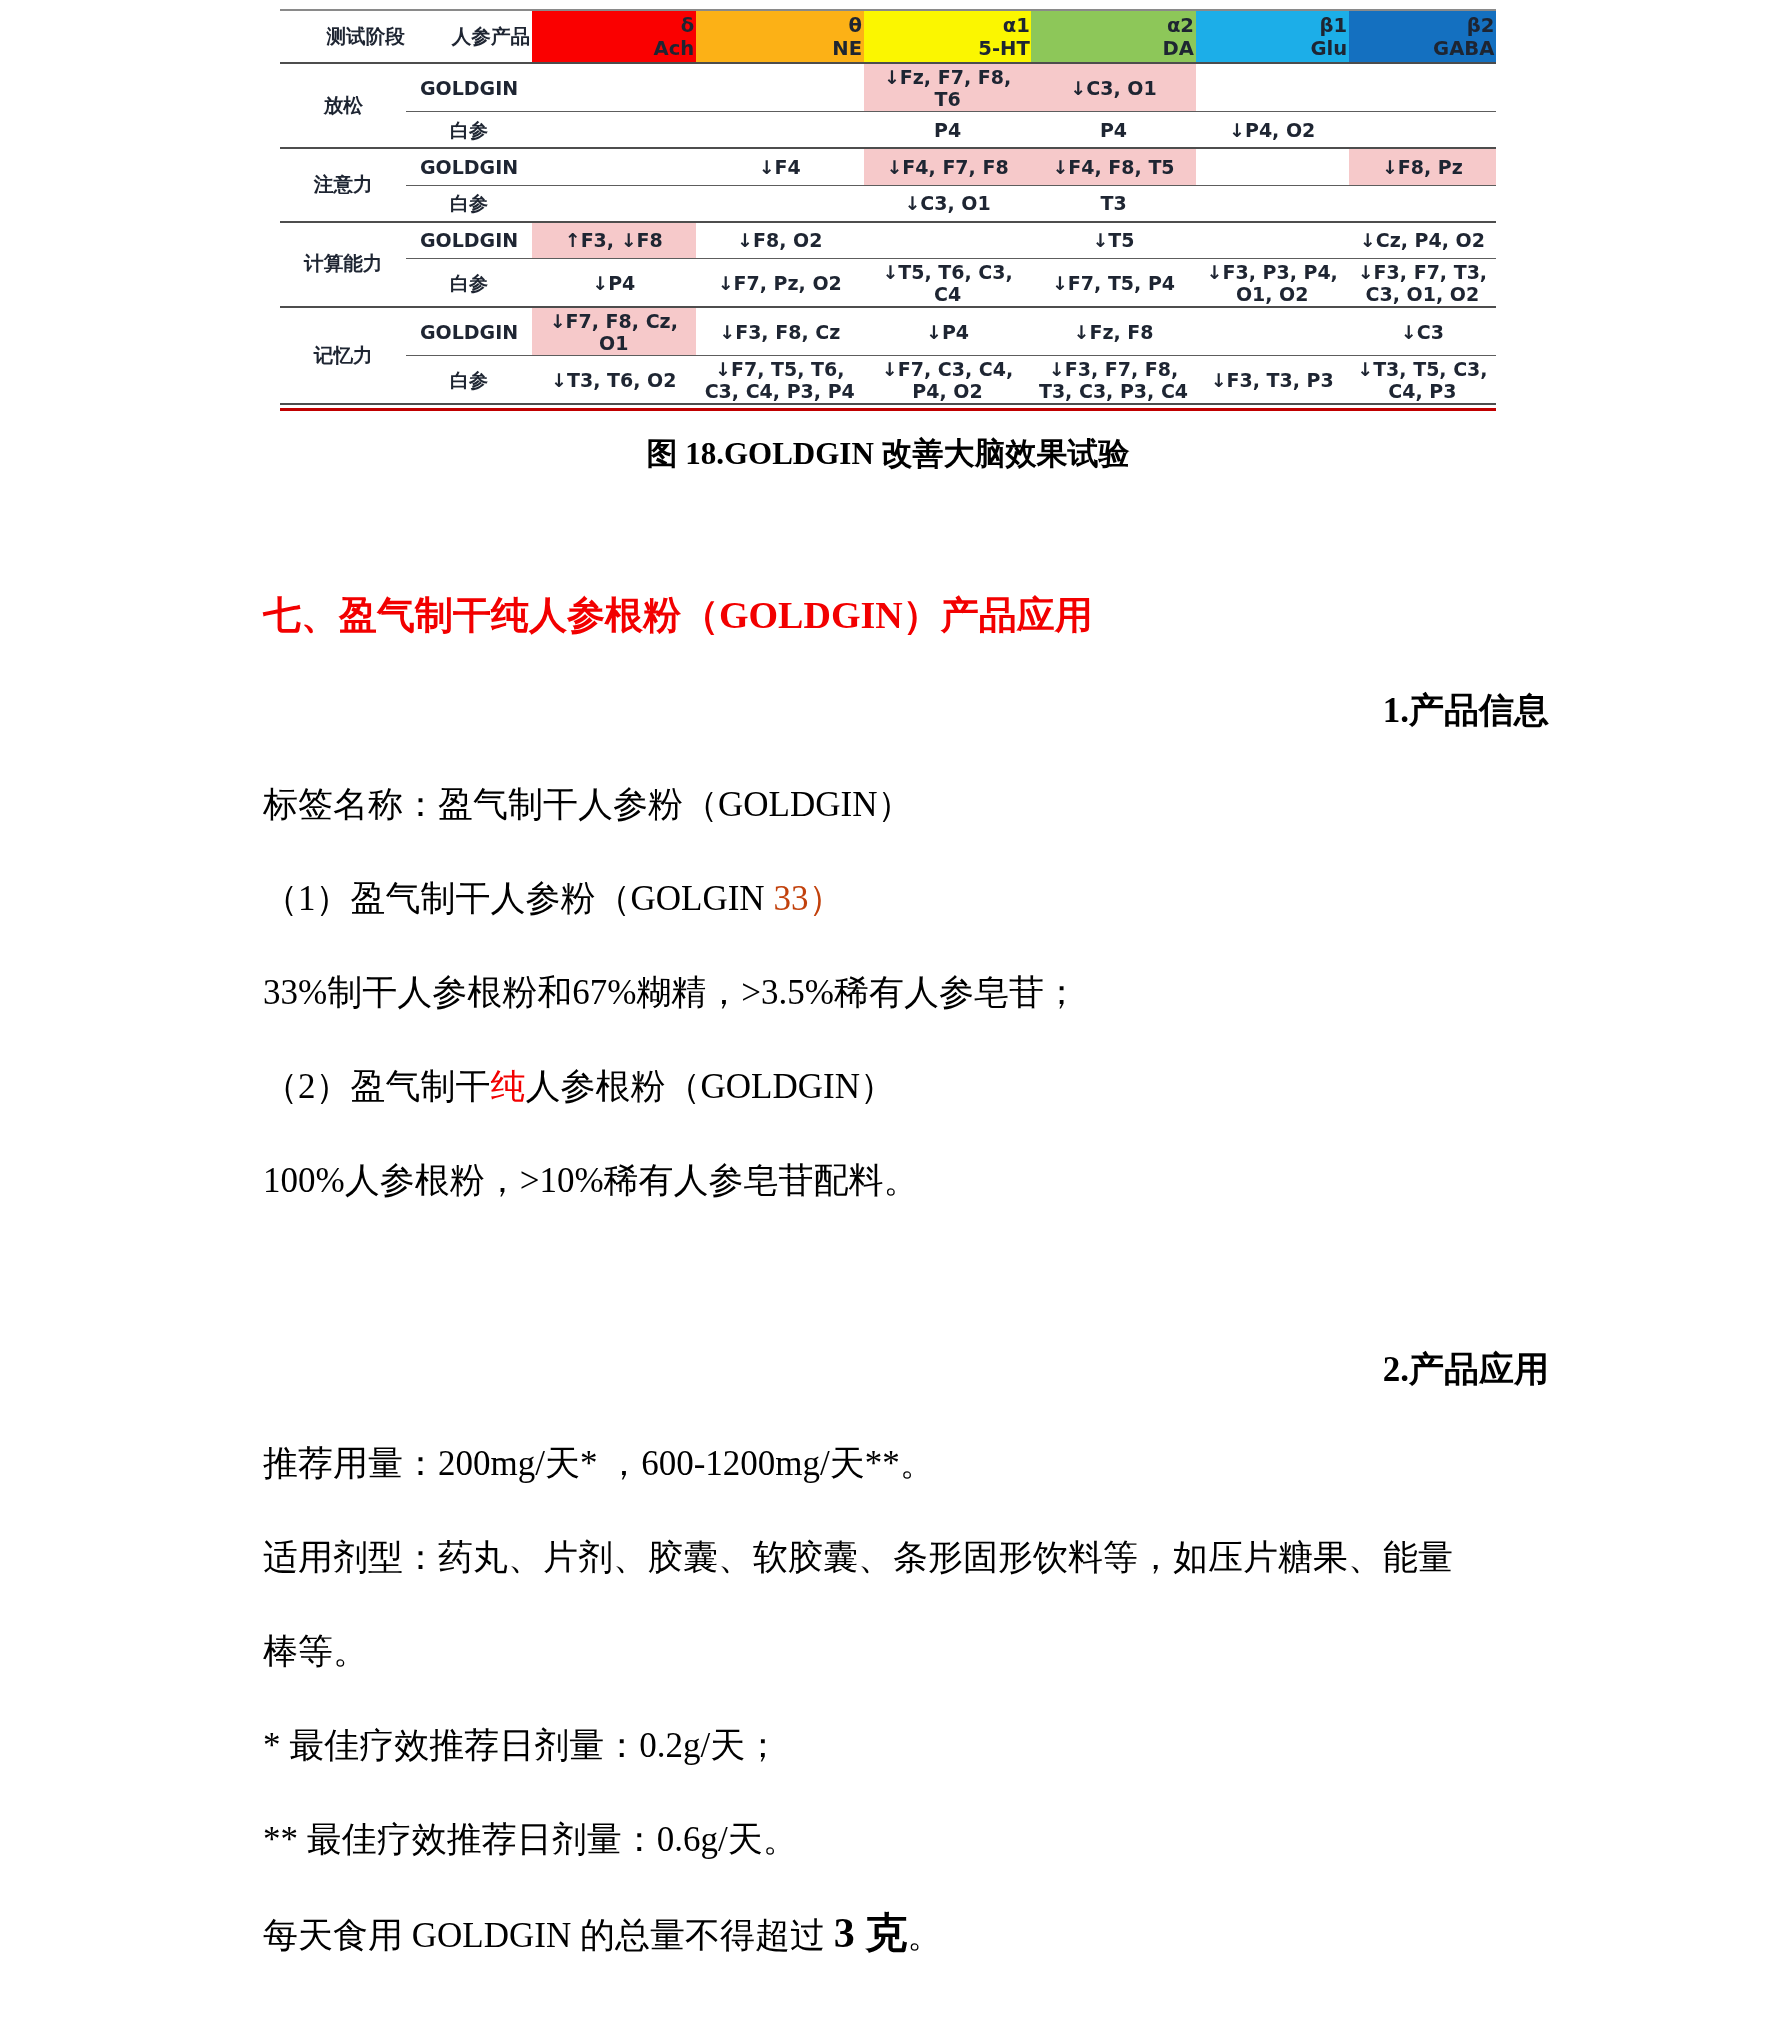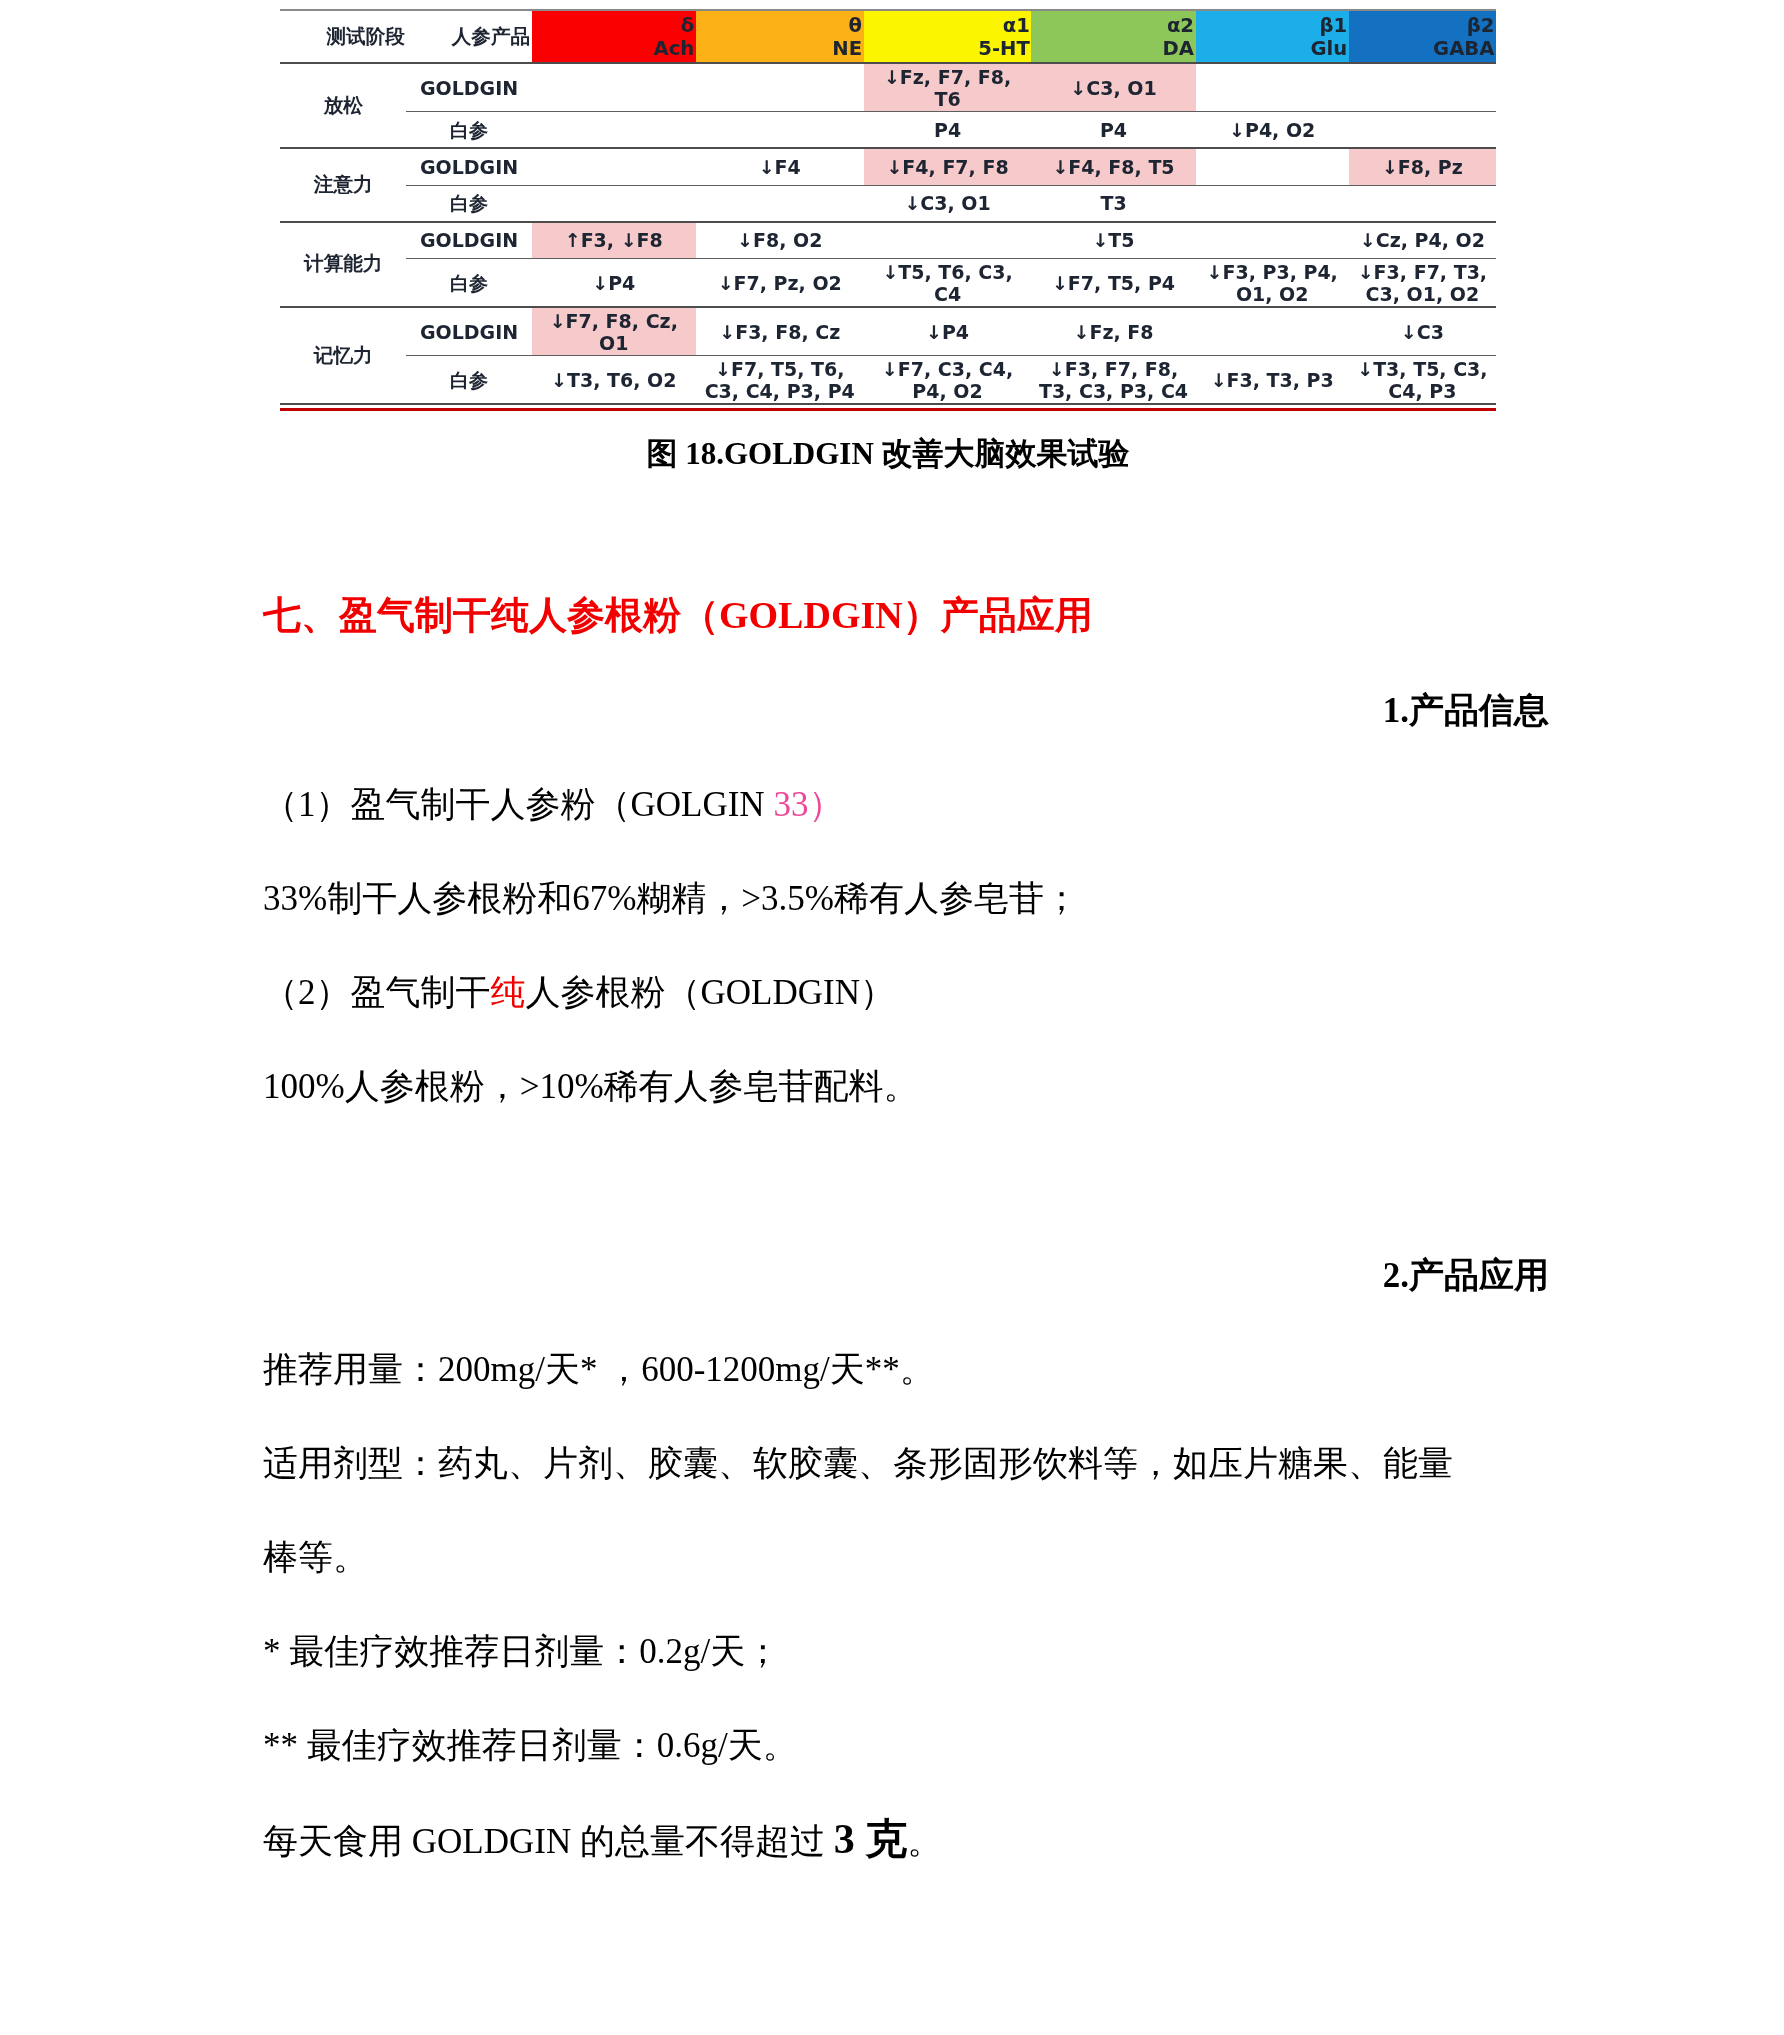--- a/index.html
+++ b/index.html
@@ -186,21 +186,22 @@
     </table>
     <div class="red-rule" style="background: rgb(192, 0, 0);"></div>
   </div>
 
   <div class="caption">图 18.GOLDGIN 改善大脑效果试验</div>
 
   <div class="doc">
     <div class="section-heading" style="color: rgb(242, 0, 0);">七、盈气制干纯人参根粉（GOLDGIN）产品应用</div>
     <div id="paragraphs">
         <p class="num ind0"><span>1.产品信息</span></p>
-        <p class="ind1"><span>（1）盈气制干人参粉（GOLGIN </span><span style="color: #ec4899;">33）</span></p>
+        <p class="ind2"><span>标签名称：盈气制干人参粉（GOLDGIN）</span></p>
+        <p class="ind1"><span>（1）盈气制干人参粉（GOLGIN </span><span style="color: #c2410c;">33）</span></p>
         <p class="ind3"><span>33%制干人参根粉和67%糊精，&gt;3.5%稀有人参皂苷；</span></p>
         <p class="ind1"><span>（2）盈气制干</span><span style="color: rgb(242, 0, 0);">纯</span><span>人参根粉（GOLDGIN）</span></p>
         <p class="ind3"><span>100%人参根粉，&gt;10%稀有人参皂苷配料。</span></p>
         <p class="num ind0 gap-large"><span>2.产品应用</span></p>
         <p class="ind2"><span>推荐用量：200mg/天* ，600-1200mg/天**。</span></p>
         <p class="ind2"><span>适用剂型：药丸、片剂、胶囊、软胶囊、条形固形饮料等，如压片糖果、能量</span></p>
         <p class="ind0"><span>棒等。</span></p>
         <p class="ind2"><span>* 最佳疗效推荐日剂量：0.2g/天；</span></p>
         <p class="ind2"><span>** 最佳疗效推荐日剂量：0.6g/天。</span></p>
         <p class="ind3"><span>每天食用 GOLDGIN 的总量不得超过 </span><span class="seg-big">3 克</span><span>。</span></p>

